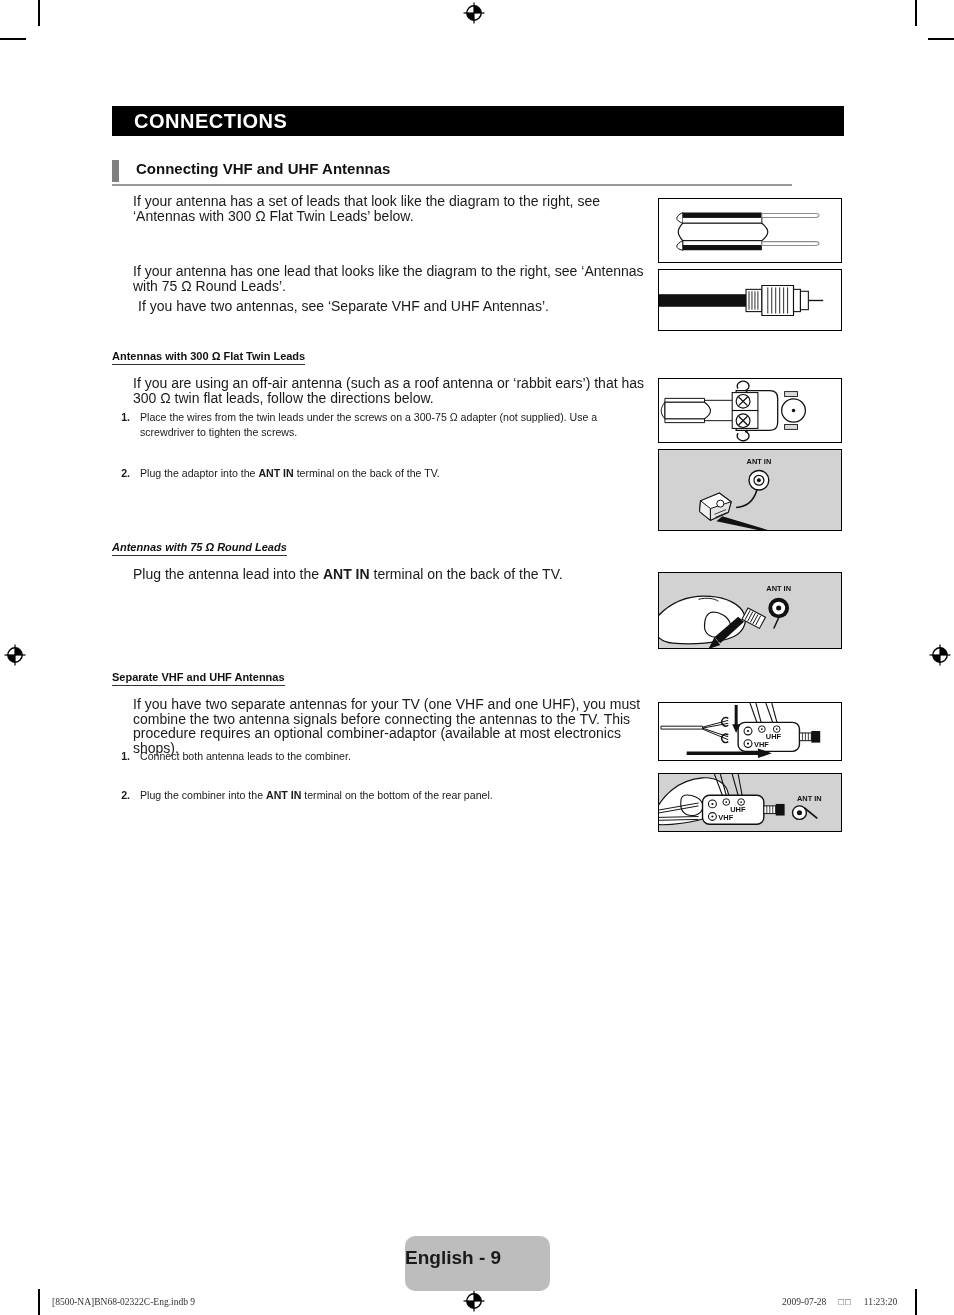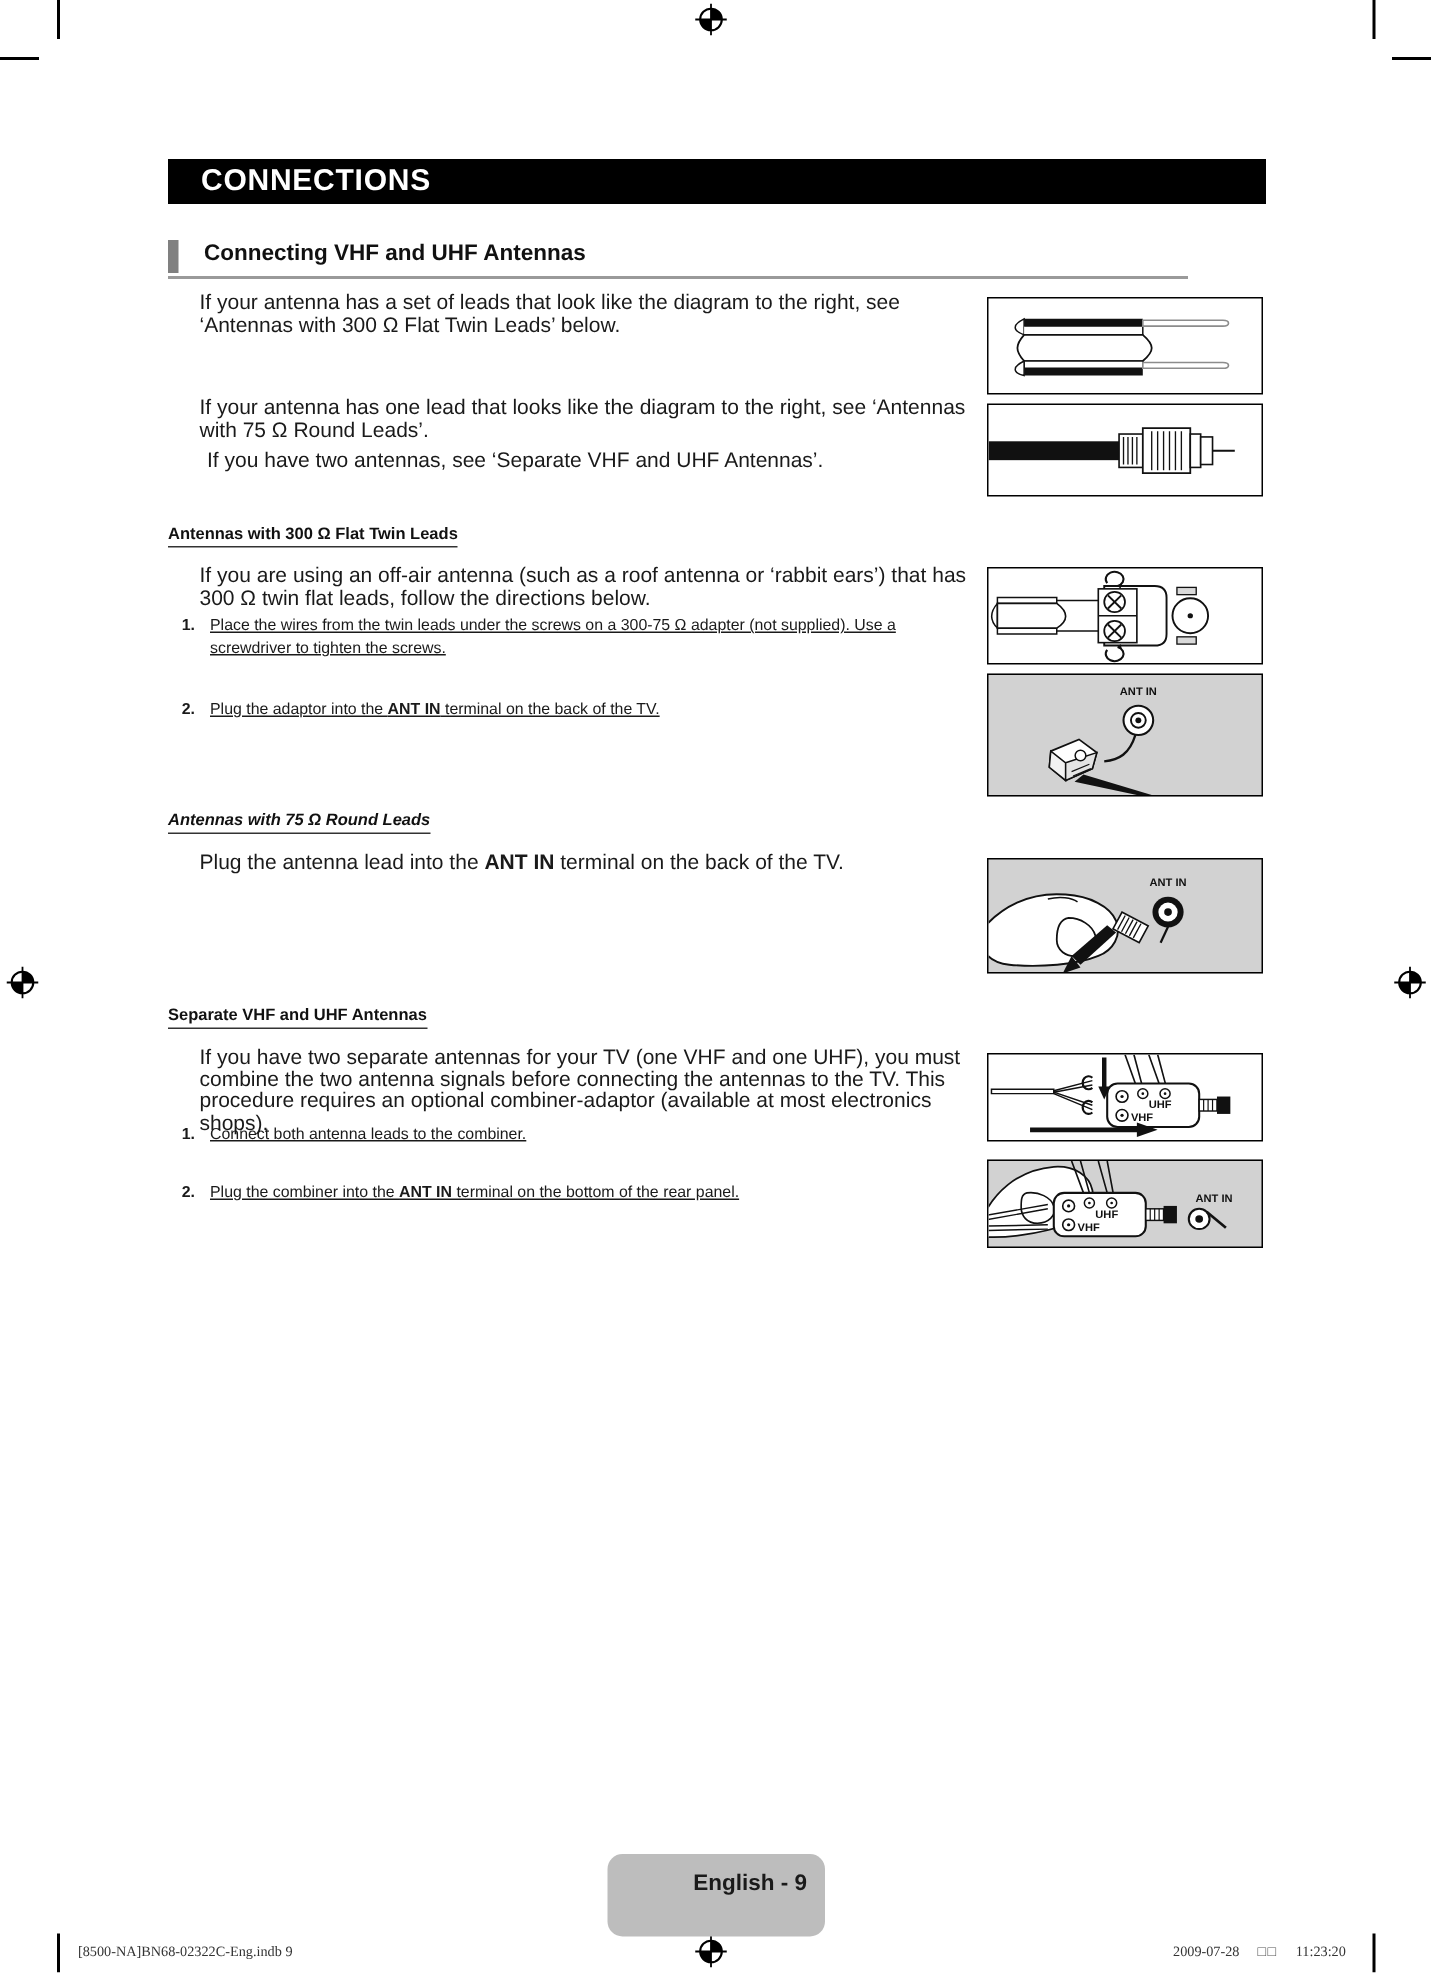--- a/index.html
+++ b/index.html
@@ -101,21 +101,20 @@
     position: absolute;
     left: 0;
     top: 0;
     width: 18px;
     font-weight: bold;
     text-align: right;
   }
   .numbered .txt {
     display: block;
     margin-left: 28px;
-    text-decoration: underline;
   }
 
   
   .fig {
     position: absolute;
     border: 1.4px solid #000;
     box-sizing: border-box;
     background: #ffffff;
     overflow: hidden;
   }
@@ -128,24 +127,24 @@
     left: 405px;
     top: 1236px;
     width: 145px;
     height: 55px;
     background: #bdbdbd;
     border-radius: 10px;
   }
   .page-badge .pnum {
     position: absolute;
     left: 0;
-    right: 12px;
+    right: 0;
     top: 11px;
-    text-align: right;
-    font-size: 15px;
+    text-align: left;
+    font-size: 19px;
     font-weight: bold;
     color: #1a1a1a;
   }
   .colophon {
     position: absolute;
     font-family: "Liberation Serif", serif;
     font-size: 9.5px;
     color: #333;
     white-space: nowrap;
   }

